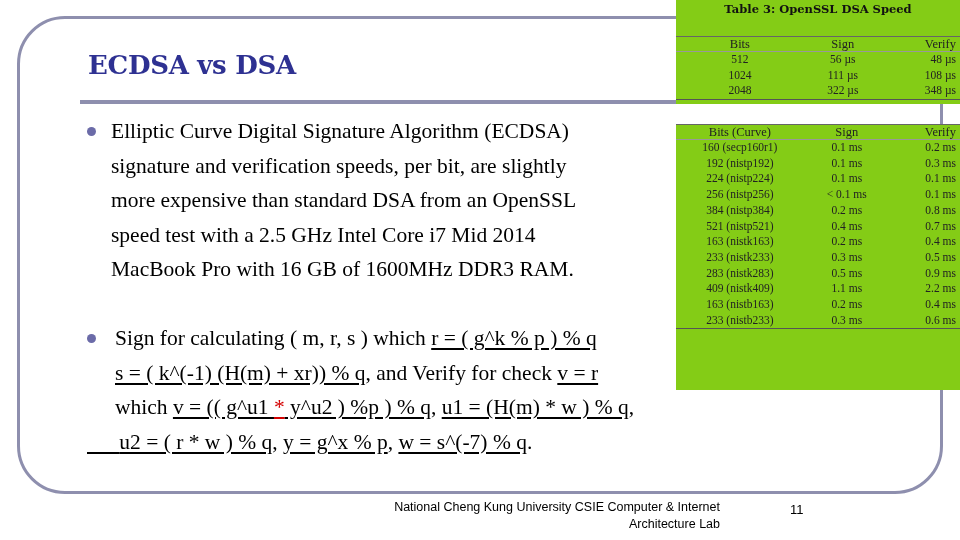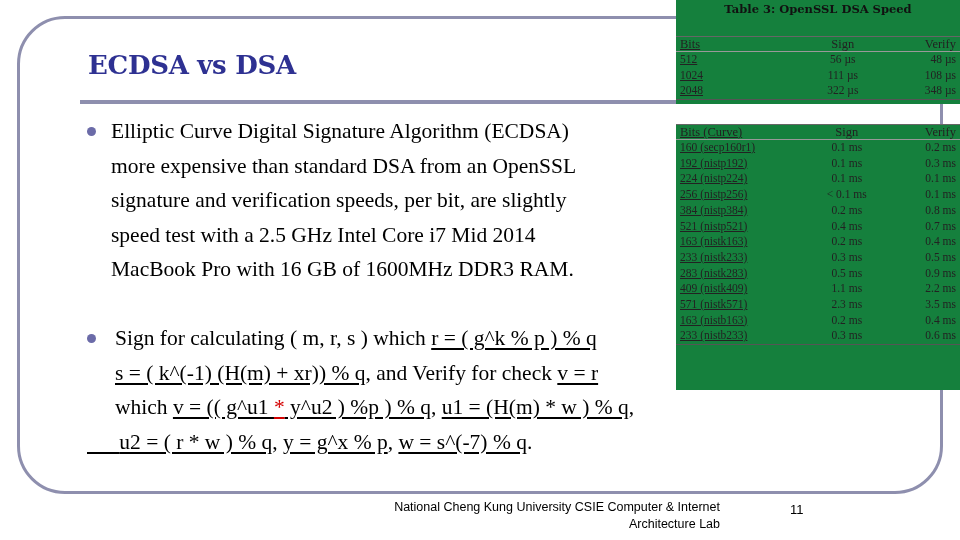--- a/index.html
+++ b/index.html
@@ -35,50 +35,50 @@
   .footer {
     position: absolute; left: 300px; top: 499px; width: 420px;
     text-align: right; font-family: "Liberation Sans", sans-serif;
     font-size: 12.5px; line-height: 17px; color: #000;
   }
   .pagenum {
     position: absolute; left: 790px; top: 502px;
     font-family: "Liberation Sans", sans-serif; font-size: 13px; color: #000;
   }
   
-  .tblwrap { position: absolute; background: #15803d; }
+  .tblwrap { position: absolute; background: #84cc16; }
   .tcap {
     font-family: "DejaVu Serif", serif; font-weight: bold; font-size: 11.5px;
     text-align: center; color: #111;
   }
   table.t {
     border-collapse: collapse; font-family: "Liberation Serif", serif;
     font-size: 11.5px; color: #222; width: 100%;
   }
   table.t th { font-weight: normal; font-size: 12.5px; padding: 0 4px; line-height: 14px; }
   table.t td { padding: 0 4px; line-height: 15.7px; }
   table.t thead tr { border-top: 1.5px solid #666; border-bottom: 1px solid #999; }
   table.t tbody tr:last-child { border-bottom: 1.5px solid #555; }
-  .c1 { text-align: left; text-decoration: underline; }
+  .c1 { text-align: center; }
   .c2 { text-align: center; }
   .c3 { text-align: right; }
 </style>
 </head>
 <body>
 
 <div class="frame"></div>
 
 <div class="title">ECDSA vs DSA</div>
 <div class="title-rule"></div>
 
 <div class="bullet" style="left:87px; top:127px;"></div>
 <div class="para" style="left:111px; top:114px;">
   <span class="ln"> Elliptic Curve Digital Signature Algorithm (ECDSA)</span>
+  <span class="ln">signature and verification speeds, per bit, are slightly</span>
   <span class="ln">more expensive than standard DSA from an OpenSSL</span>
-  <span class="ln">signature and verification speeds, per bit, are slightly</span>
   <span class="ln">speed test with a 2.5 GHz Intel Core i7 Mid 2014</span>
   <span class="ln">MacBook Pro with 16 GB of 1600MHz DDR3 RAM.</span>
 </div>
 
 <div class="bullet" style="left:87px; top:334px;"></div>
 <div class="para" style="left:115px; top:321px;">
   <span class="ln">
     <span>Sign for calculating ( m, r, s ) which </span><span class="u">r = ( g^k % p ) % q</span>
   </span>
   <span class="ln">
@@ -176,25 +176,20 @@
           <td class="c1">283 (nistk283)</td>
           <td class="c2">0.5 ms</td>
           <td class="c3">0.9 ms</td>
         </tr>
         <tr>
           <td class="c1">409 (nistk409)</td>
           <td class="c2">1.1 ms</td>
           <td class="c3">2.2 ms</td>
         </tr>
         <tr>
-          <td class="c1">571 (nistk571)</td>
-          <td class="c2">2.3 ms</td>
-          <td class="c3">3.5 ms</td>
-        </tr>
-        <tr>
           <td class="c1">163 (nistb163)</td>
           <td class="c2">0.2 ms</td>
           <td class="c3">0.4 ms</td>
         </tr>
         <tr>
           <td class="c1">233 (nistb233)</td>
           <td class="c2">0.3 ms</td>
           <td class="c3">0.6 ms</td>
         </tr>
       </tbody>

